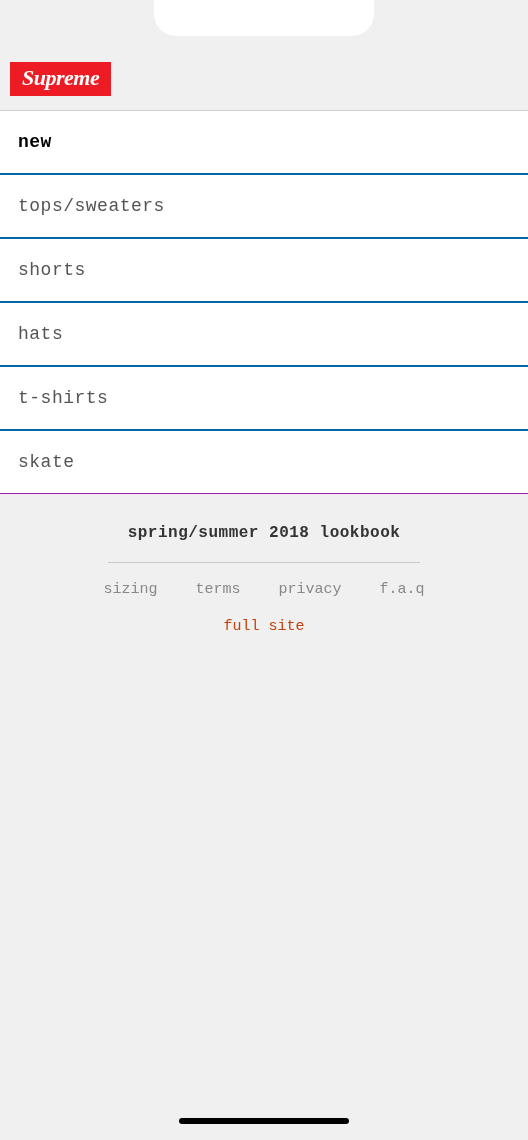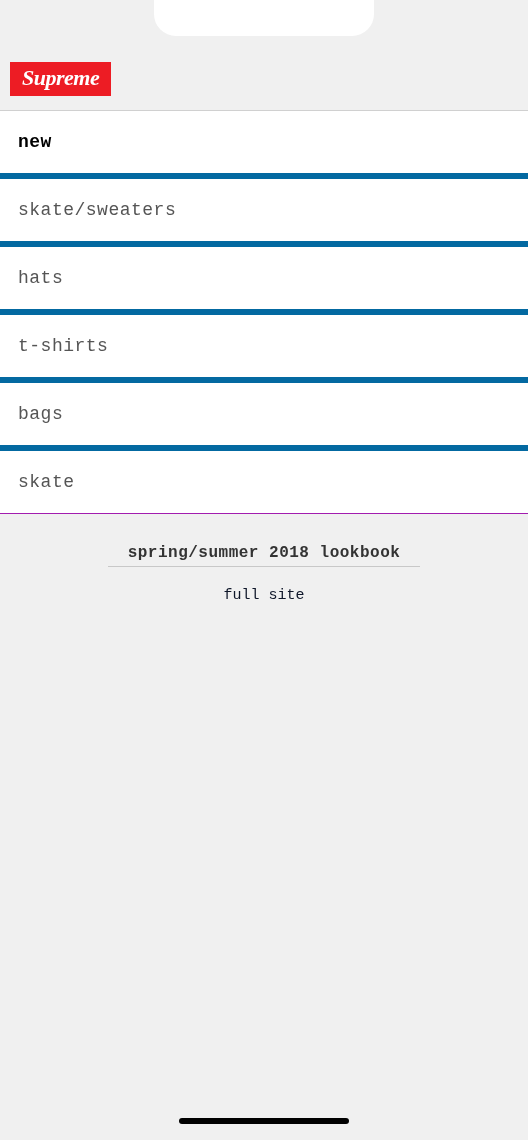--- a/index.html
+++ b/index.html
@@ -51,58 +51,58 @@
       padding: 3px 12px 5px 12px;
       letter-spacing: -0.5px;
     }
     .categories {
       background: #fff;
     }
     .category-item {
       padding: 21px 18px;
       font-size: 18px;
       color: #555;
-      border-bottom: 6px solid #0369a1;
+      border-bottom: 2px solid #0369a1;
       letter-spacing: 0.5px;
     }
     .category-item.active {
       font-weight: bold;
       color: #000;
     }
     .category-item:last-child {
       border-bottom: 1px solid #a21caf;
     }
     .footer {
       background: #f0f0f0;
       text-align: center;
       padding: 30px 20px 20px 20px;
     }
     .footer-title {
       font-weight: bold;
       font-size: 16px;
       color: #333;
-      padding-bottom: 4px;
+      padding-bottom: 20px;
       border-bottom: 1px solid #c8c8c8;
       display: inline-block;
       padding-left: 20px;
       padding-right: 20px;
       letter-spacing: 0.5px;
     }
     .footer-links {
       margin-top: 18px;
       display: flex;
       justify-content: center;
       gap: 38px;
       font-size: 15px;
       color: #888;
     }
     .footer-fullsite {
       margin-top: 20px;
       font-size: 15px;
-      color: #0f172a;
+      color: #c2410c;
     }
     .home-indicator {
       position: absolute;
       bottom: 16px;
       left: 50%;
       transform: translateX(-50%);
       width: 170px;
       height: 6px;
       background: #000;
       border-radius: 4px;
@@ -113,26 +113,32 @@
 
 <div class="phone-frame">
   <div class="notch"></div>
 
   <div class="header">
     <span class="logo">Supreme</span>
   </div>
 
   <div class="categories">
     <div class="category-item active">new</div>
-    <div class="category-item">skate/sweaters</div>
+    <div class="category-item">tops/sweaters</div>
+    <div class="category-item">shorts</div>
     <div class="category-item">hats</div>
     <div class="category-item">t-shirts</div>
-    <div class="category-item">bags</div>
     <div class="category-item">skate</div>
   </div>
 
   <div class="footer">
     <div class="footer-title">spring/summer 2018 lookbook</div>
+    <div class="footer-links">
+      <span>sizing</span>
+      <span>terms</span>
+      <span>privacy</span>
+      <span>f.a.q</span>
+    </div>
     <div class="footer-fullsite">full site</div>
   </div>
 
   <div class="home-indicator"></div>
 </div>
 
 </body></html>

